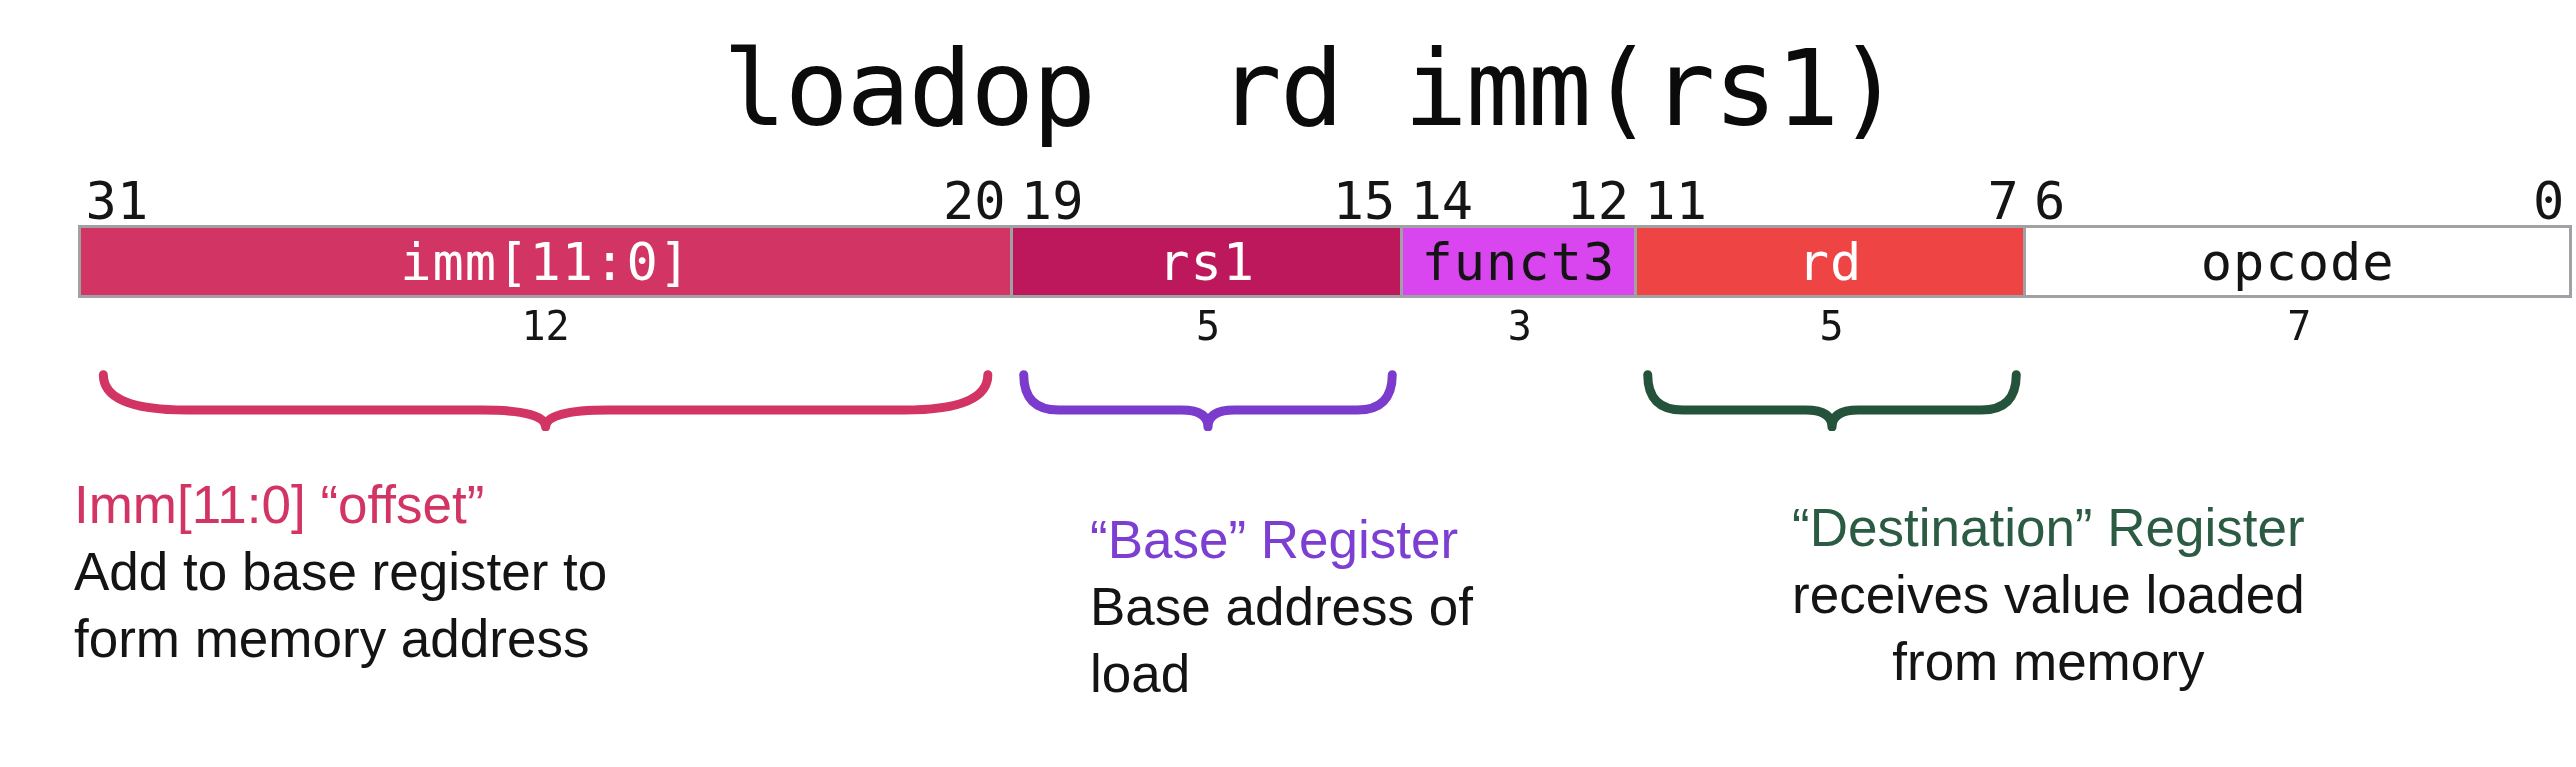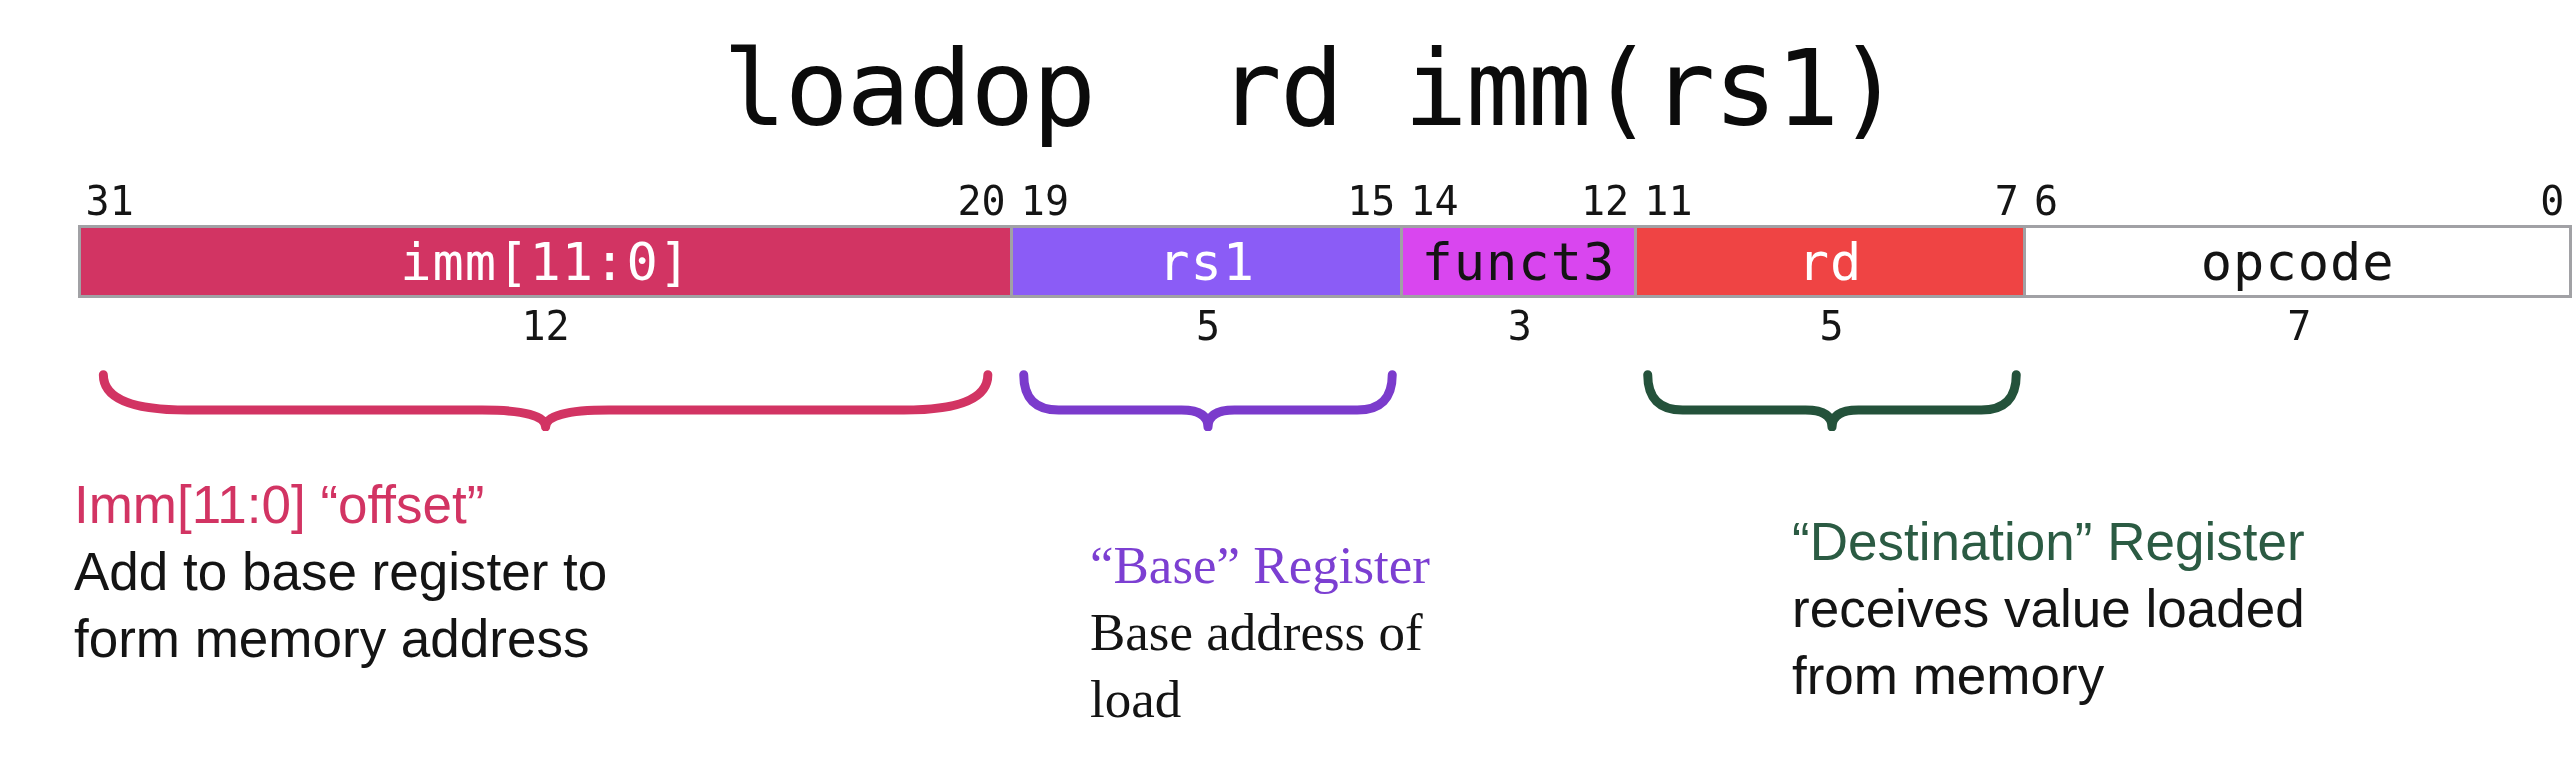--- a/index.html
+++ b/index.html
@@ -26,21 +26,21 @@
   .ifields{
     margin:25px 27px 0 55px;
     display:flex;
     align-items:stretch;
   }
   .col{display:flex;flex-direction:column;min-width:0;}
   .bits-row{
     display:flex;justify-content:space-between;
     padding:0 7.6px;
     font-family:"DejaVu Sans Mono", monospace;
-    font-size:40px;line-height:48px;color:#151515;
+    font-size:52px;line-height:48px;color:#151515;
   }
   .cell{
     height:67px;
     border:3.8px solid #a1a1a5;
     display:flex;align-items:center;justify-content:center;
     font-family:"DejaVu Sans Mono", monospace;
     font-size:52px;
     letter-spacing:1px;
     white-space:nowrap;
   }
@@ -60,22 +60,22 @@
   
   .annotation{position:absolute;}
   .annotation .heading{
     font-size:53px;line-height:67px;font-weight:400;
   }
   .annotation .body{
     font-size:53px;line-height:67px;color:#141414;
     white-space:pre-line;
   }
   .ann-imm{left:74px;top:471px;}
-  .ann-rs1{left:1090px;top:532px;font-family:Liberation Serif, serif;}
-  .ann-rd{left:1792px;top:508px;}
+  .ann-rs1{left:1090px;top:506px;}
+  .ann-rd{left:1792px;top:494px;text-align:center;}
 </style>
 </head>
 <body>
 
 <div class="page">
 
   <div class="title">loadop  rd imm(rs1)</div>
 
   <div class="ifields">
 
@@ -91,21 +91,21 @@
           <path d="M5,5 Q5,42 42,42 L172,42 Q200,42 200,60 Q200,42 228,42 L358,42 Q395,42 395,5" fill="none" stroke-width="9" stroke-linecap="round" stroke-linejoin="round" vector-effect="non-scaling-stroke" stroke="#d23463"></path>
         </svg>
       </div>
     </div>
 
     <div class="col" style="flex:5">
       <div class="bits-row">
         <span>19</span>
         <span>15</span>
       </div>
-      <div class="cell" style="background-color: #8b5cf6; color: rgb(255, 255, 255);">rs1</div>
+      <div class="cell" style="background-color: #be185d; color: rgb(255, 255, 255);">rs1</div>
       <div class="width-row">5</div>
       <div class="brace-row">
         <svg viewBox="0 0 400 64" preserveAspectRatio="none" aria-hidden="true">
           <path d="M5,5 Q5,42 42,42 L172,42 Q200,42 200,60 Q200,42 228,42 L358,42 Q395,42 395,5" fill="none" stroke-width="9" stroke-linecap="round" stroke-linejoin="round" vector-effect="non-scaling-stroke" stroke="#7b3bcc"></path>
         </svg>
       </div>
     </div>
 
     <div class="col" style="flex:3">
       <div class="bits-row">

